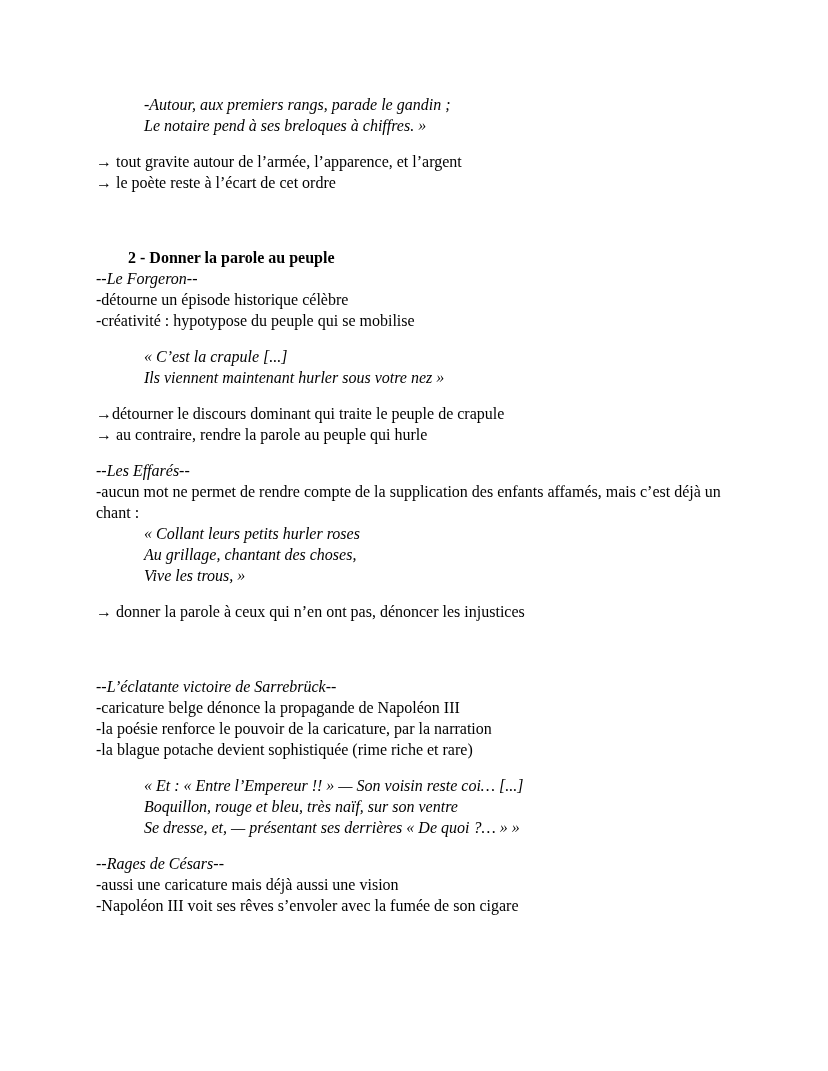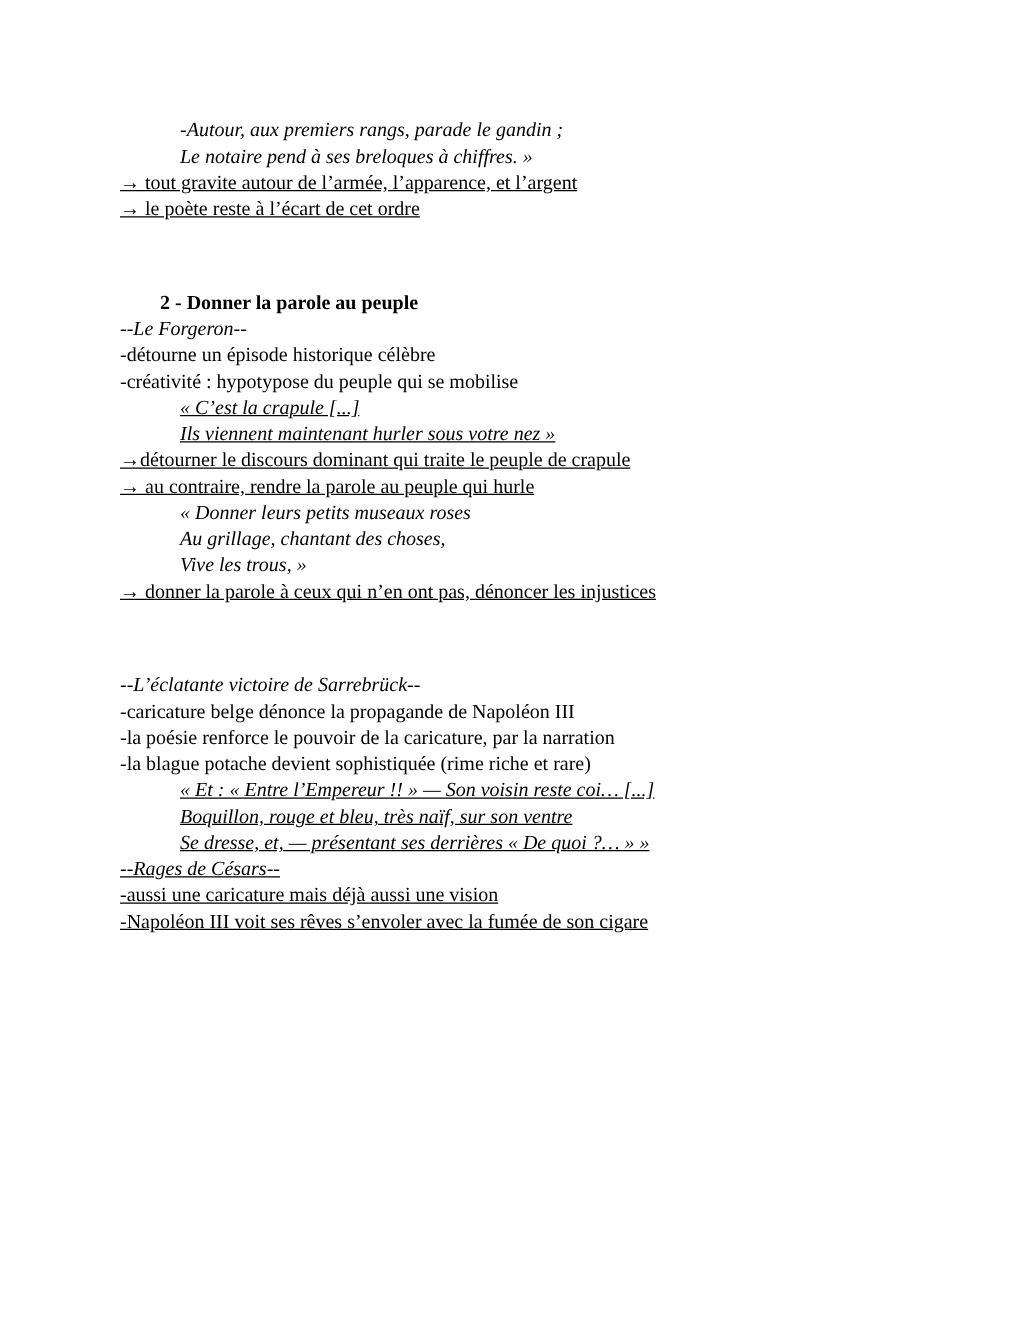--- a/index.html
+++ b/index.html
@@ -14,21 +14,21 @@
     box-sizing: border-box;
     background: #ffffff;
     color: #000000;
     font-family: "Liberation Serif", serif;
     font-size: 16px;
     line-height: 21px;
     padding: 94px 70px 40px 96px;
     overflow: hidden;
   }
   .block { margin-top: 0; }
-  .block.gap-line { margin-top: 0; text-decoration: underline; }
+  .block.gap-line { margin-top: 15px; }
   .block.gap-section { margin-top: 54px; }
   .block.indent { margin-left: 48px; }
   .line { white-space: pre-wrap; }
   .line.italic { font-style: italic; }
   .line.bold { font-weight: bold; margin-left: 32px; }
   .line.normal { font-style: normal; font-weight: normal; }
 </style>
 </head>
 <body>
 
@@ -49,22 +49,27 @@
         <div class="line normal">-créativité : hypotypose du peuple qui se mobilise</div>
       </div>
       <div class="block gap-line indent">
         <div class="line italic">« C’est la crapule [...]</div>
         <div class="line italic">Ils viennent maintenant hurler sous votre nez »</div>
       </div>
       <div class="block gap-line">
         <div class="line normal">→détourner le discours dominant qui traite le peuple de crapule</div>
         <div class="line normal">→ au contraire, rendre la parole au peuple qui hurle</div>
       </div>
+      <div class="block gap-line">
+        <div class="line italic">--Les Effarés--</div>
+        <div class="line normal">-aucun mot ne permet de rendre compte de la supplication des enfants affamés, mais c’est déjà un</div>
+        <div class="line normal">chant :</div>
+      </div>
       <div class="block gap-none indent">
-        <div class="line italic">« Donner leurs petits museaux roses</div>
+        <div class="line italic">« Collant leurs petits hurler roses</div>
         <div class="line italic">Au grillage, chantant des choses,</div>
         <div class="line italic">Vive les trous, »</div>
       </div>
       <div class="block gap-line">
         <div class="line normal">→ donner la parole à ceux qui n’en ont pas, dénoncer les injustices</div>
       </div>
       <div class="block gap-section">
         <div class="line italic">--L’éclatante victoire de Sarrebrück--</div>
         <div class="line normal">-caricature belge dénonce la propagande de Napoléon III</div>
         <div class="line normal">-la poésie renforce le pouvoir de la caricature, par la narration</div>

